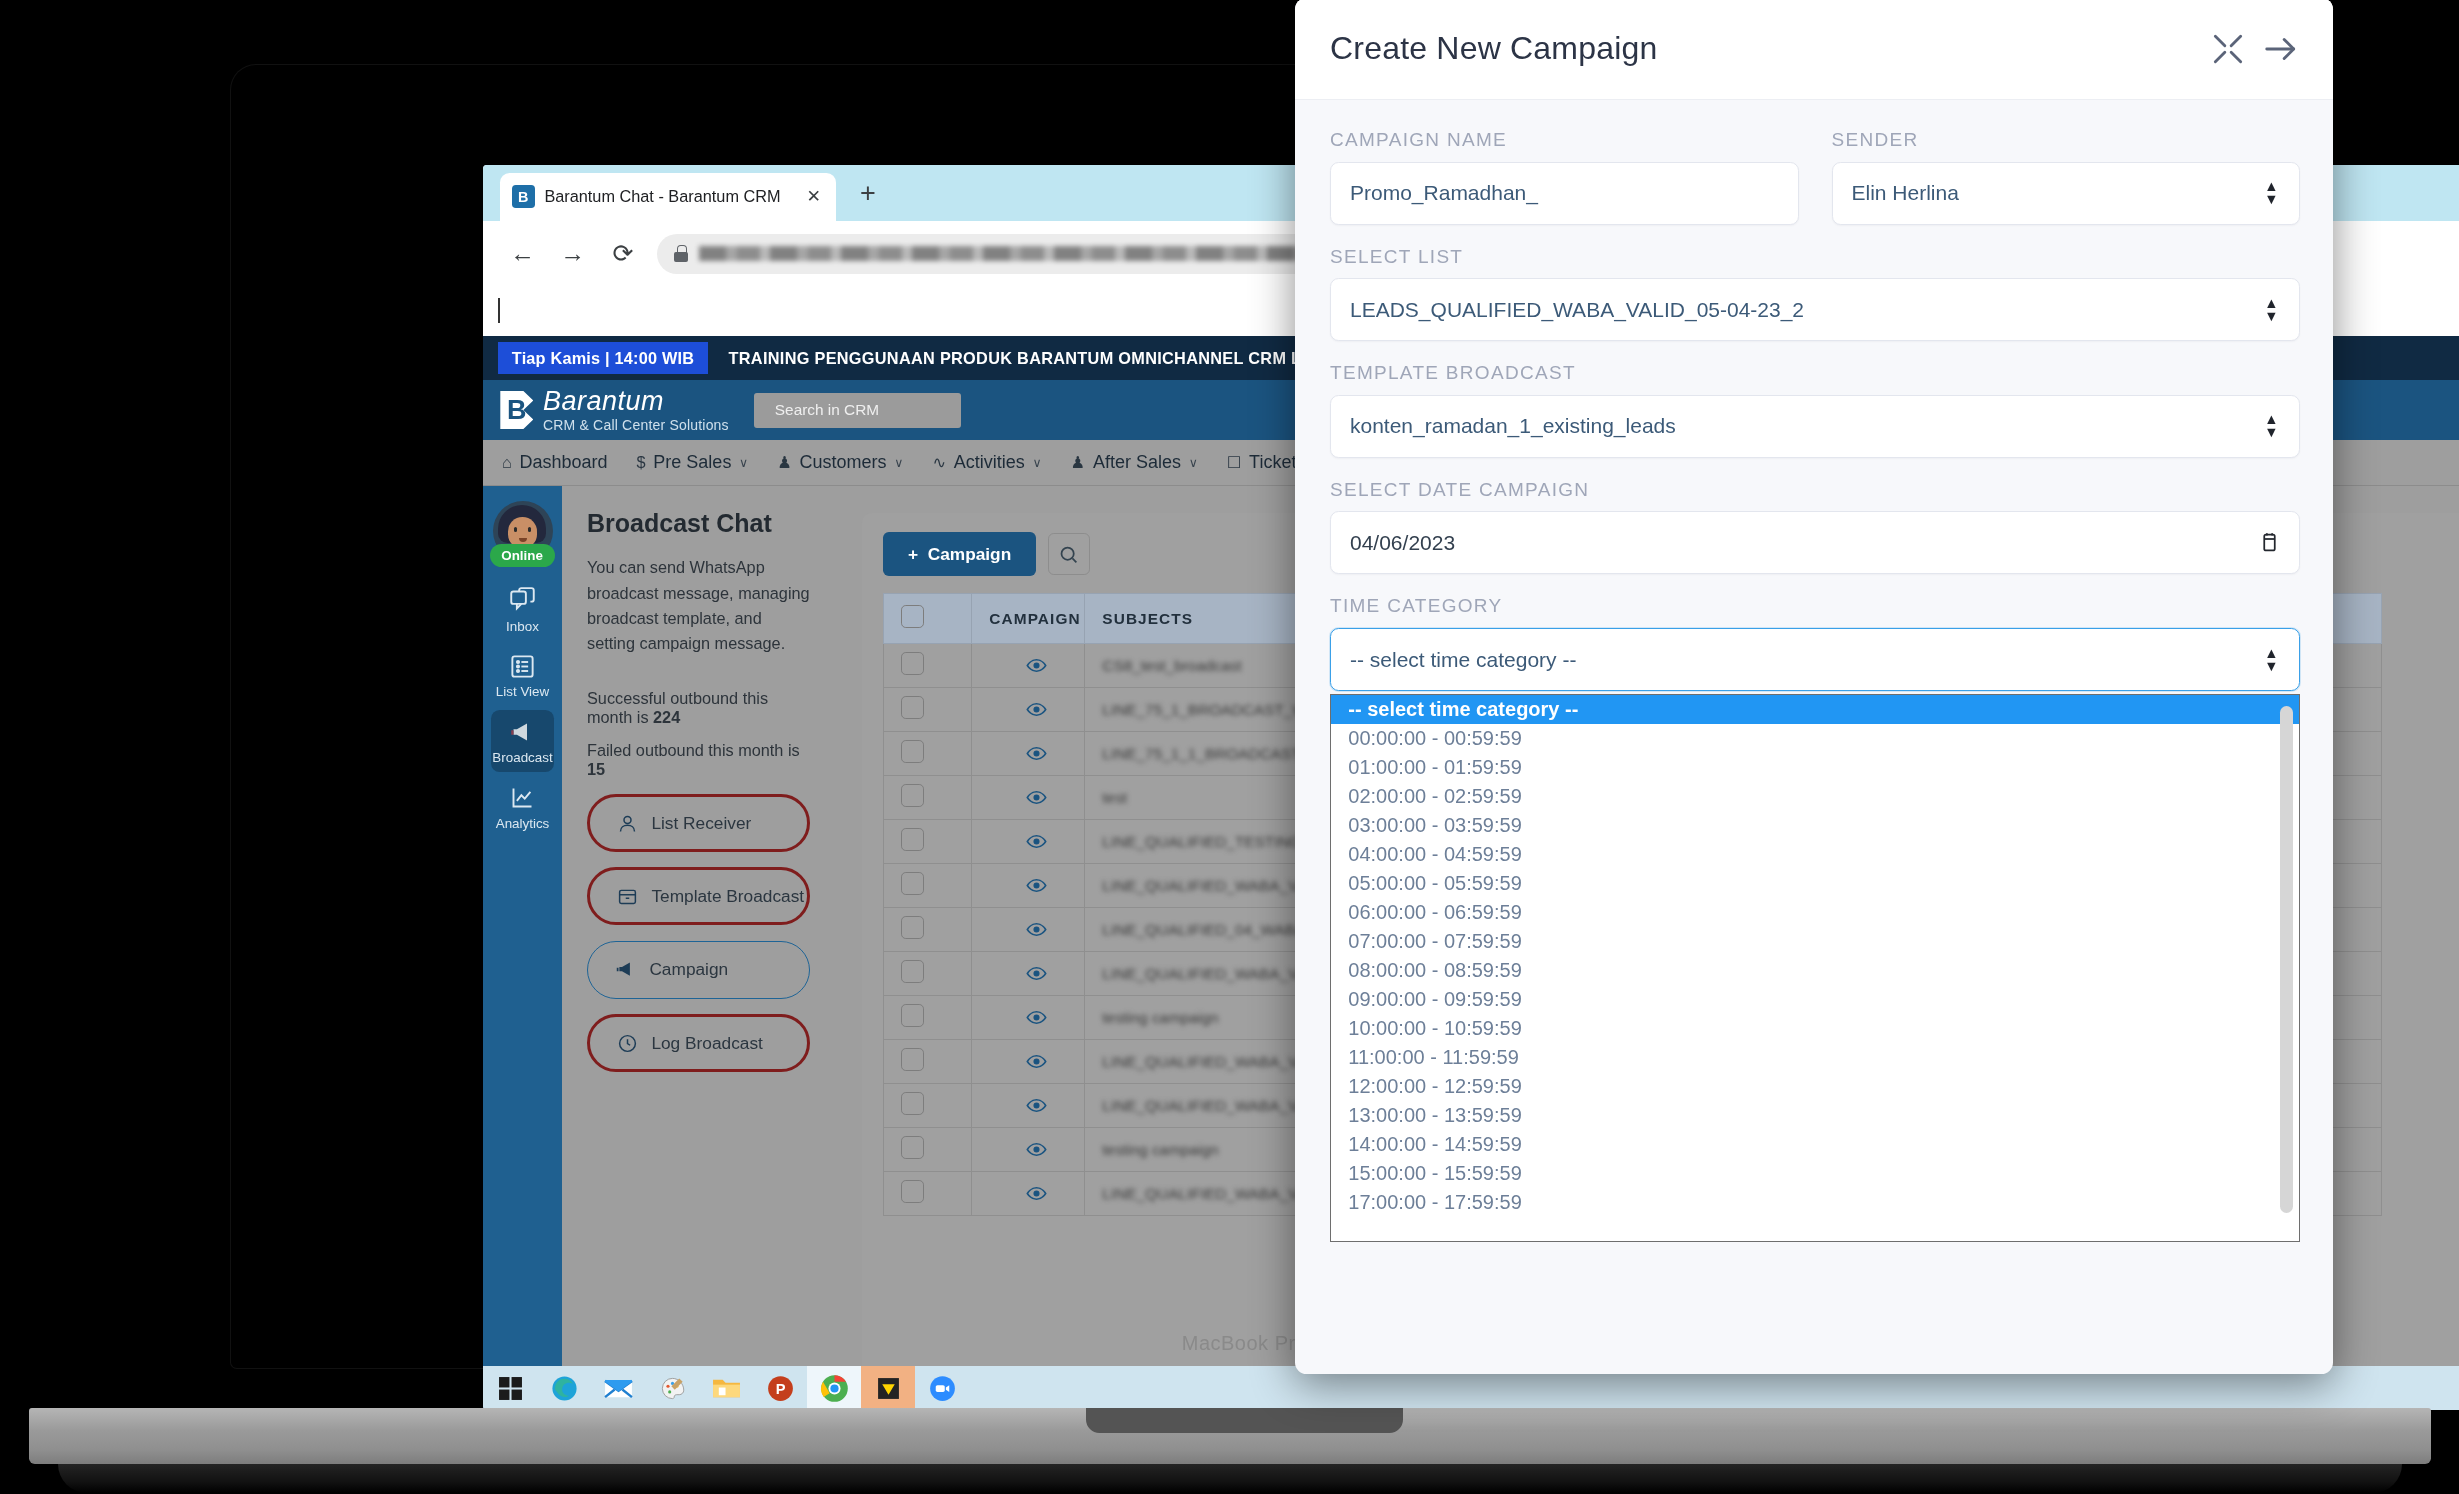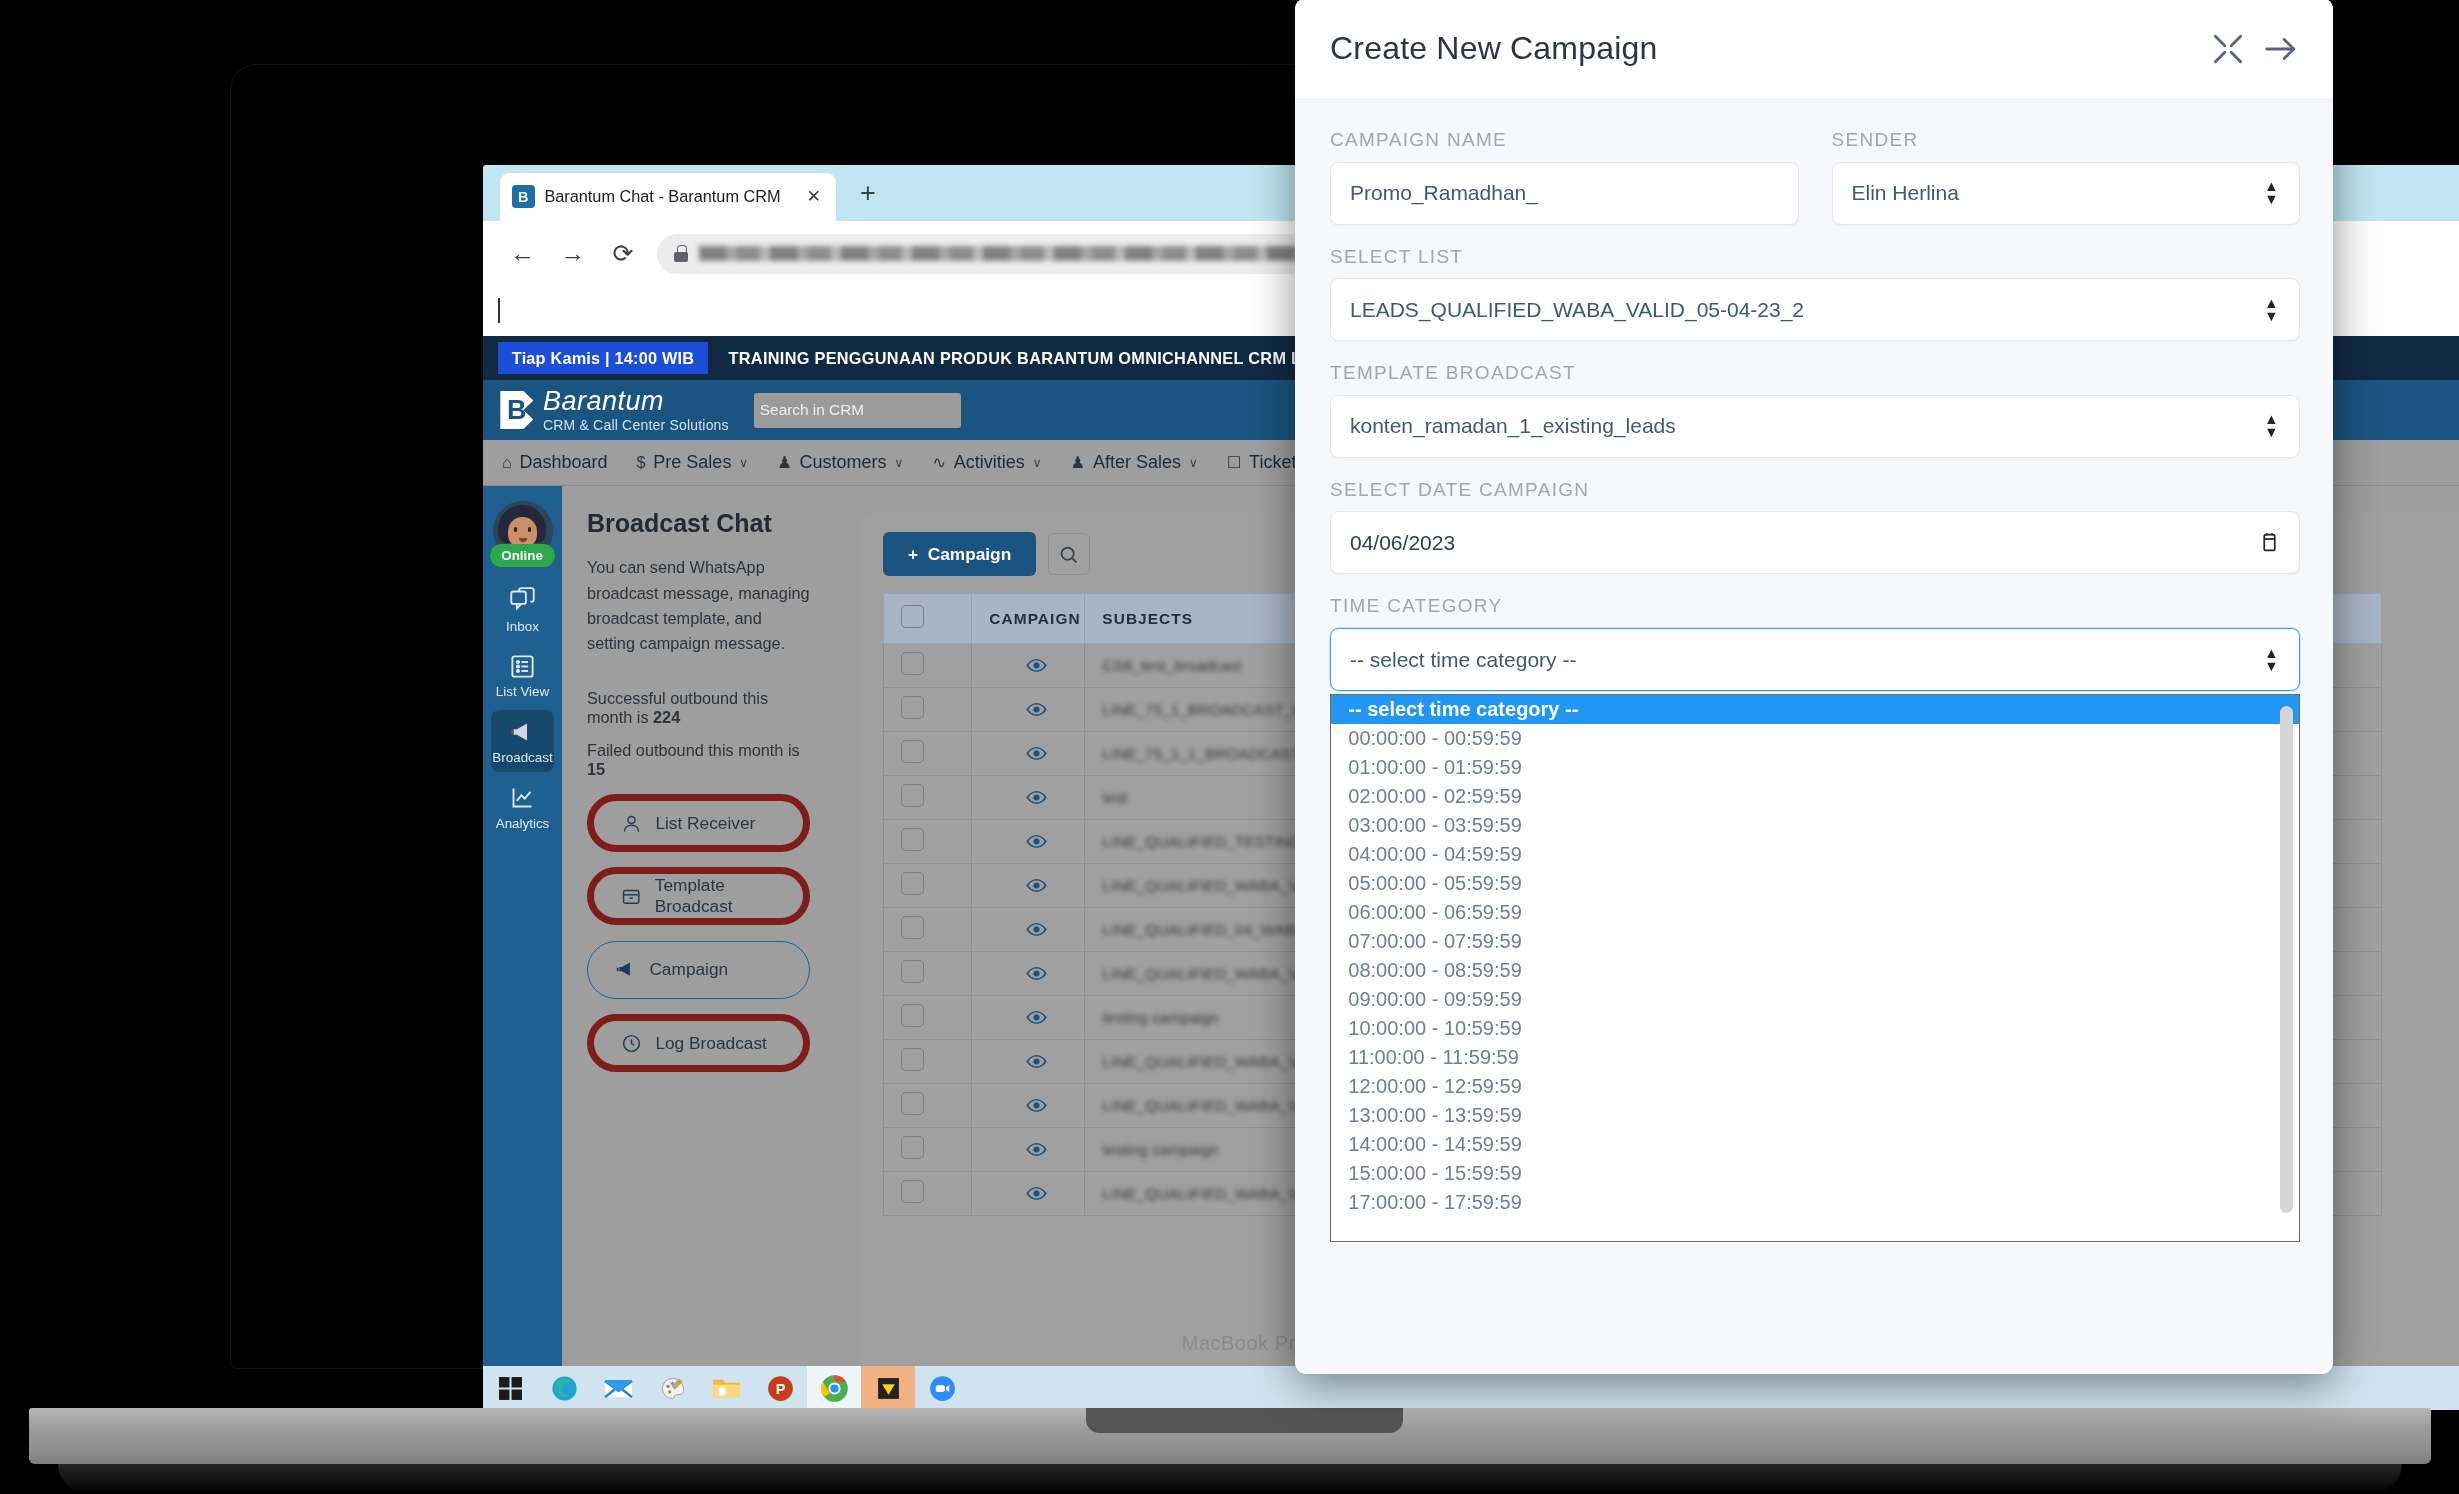--- a/index.html
+++ b/index.html
@@ -132,21 +132,21 @@
   #brand { display:flex; align-items:center; gap:9.6px;}
   #brand-mark {
     width:33px; height:38px; background:#fff; color:#1b5480;
     font-size:27px; font-weight:bold; display:flex; align-items:center; justify-content:center;
     clip-path: polygon(0 0,70% 0,100% 25%,70% 50%,100% 75%,70% 100%,0 100%);
   }
   #brand-name { color:#fff; font-size:27px; font-style:italic; line-height:1; letter-spacing:0.5px;}
   #brand-tag { color:#cfe0ec; font-size:14px; letter-spacing:0.2px; display:block; margin-top:2px;}
   #crm-search {
     width:207px; height:35px; background:#9b9b9b; border-radius:2.9px;
-    display:flex; align-items:center; padding-left:6px;
+    display:flex; align-items:center; padding-left:21px;
     color:#efefef; font-size:15.4px;
   }
   #navbar {
     height:46px; background:#9e9e9e;
     display:flex; align-items:center; gap:29px; padding-left:19px;
     border-bottom:1px solid #8c8c8c;
   }
   .navitem { display:flex; align-items:center; gap:7.7px; color:#1d2b38; font-size:18px; white-space:nowrap;}
   .navitem .nic { font-size:16.3px; opacity:.9; }
   .navitem .chev { font-size:12.5px; opacity:.8; }
@@ -180,21 +180,21 @@
   }
   .rail-item.active { background:#17486d; }
   .rail-ico { width:27px; height:27px; }
 
   #panel-left { width:267px; flex:0 0 auto; padding:23px 19px 0 25px; }
   #panel-title { font-size:25px; font-weight:bold; color:#232a31; margin-bottom:17.3px;}
   #panel-desc { font-size:16.3px; color:#2d343b; line-height:1.55; margin-bottom:33px;}
   .panel-stat { font-size:16.3px; color:#2d343b; margin-bottom:13.4px;}
   .panel-stat b { font-weight:bold;text-align:right; }
   .menu-btn {
-    height:58px; margin-top:15.4px; border:7px solid #7f1d1d; border-radius:29px;
+    height:58px; margin-top:15.4px; border:3px solid #7f1d1d; border-radius:29px;
     display:flex; align-items:center; gap:13.4px; padding-left:27px;
     font-size:17.3px; color:#2b3views; color:#2b3640; background:transparent;
   }
   .menu-btn.active { border:1.9px solid #1e6496; }
   .menu-ico { width:21px; height:21px; color:#1d3c56; }
 
   #panel-main { flex:1 1 auto; background:#9e9e9e; padding:27px 0 0 33px; }
   #main-card { background:#a0a0a0; border-radius:9.6px 0 0 0; padding:19px 0 0 21px; height:100%;}
   #toolbar { display:flex; align-items:center; gap:11.5px; margin-bottom:17.3px;}
   #campaign-btn {

